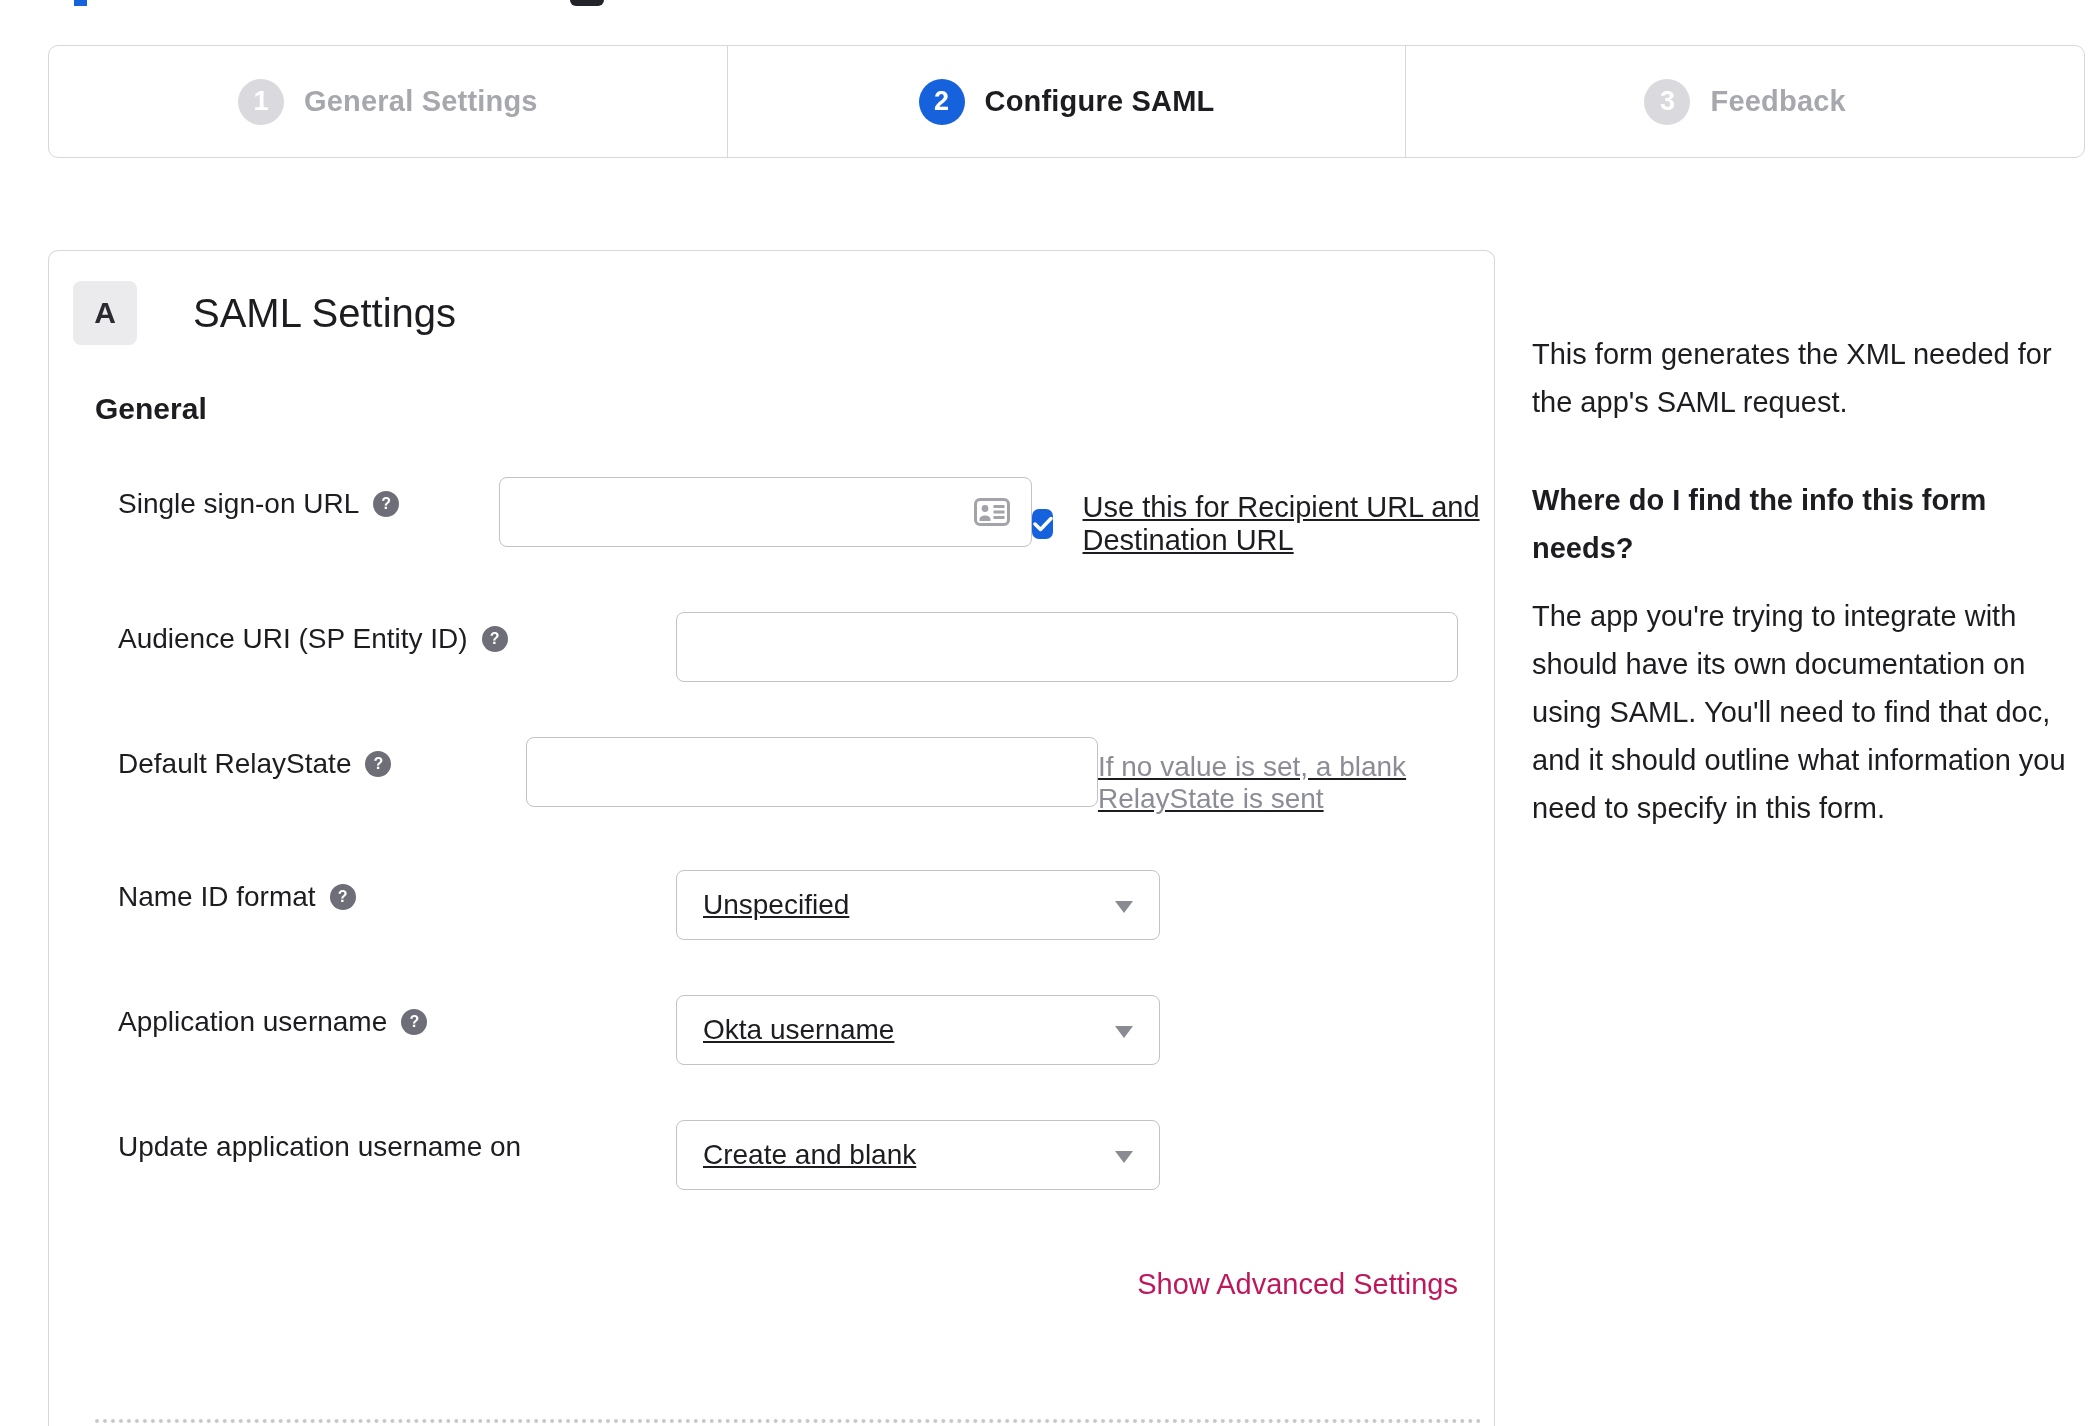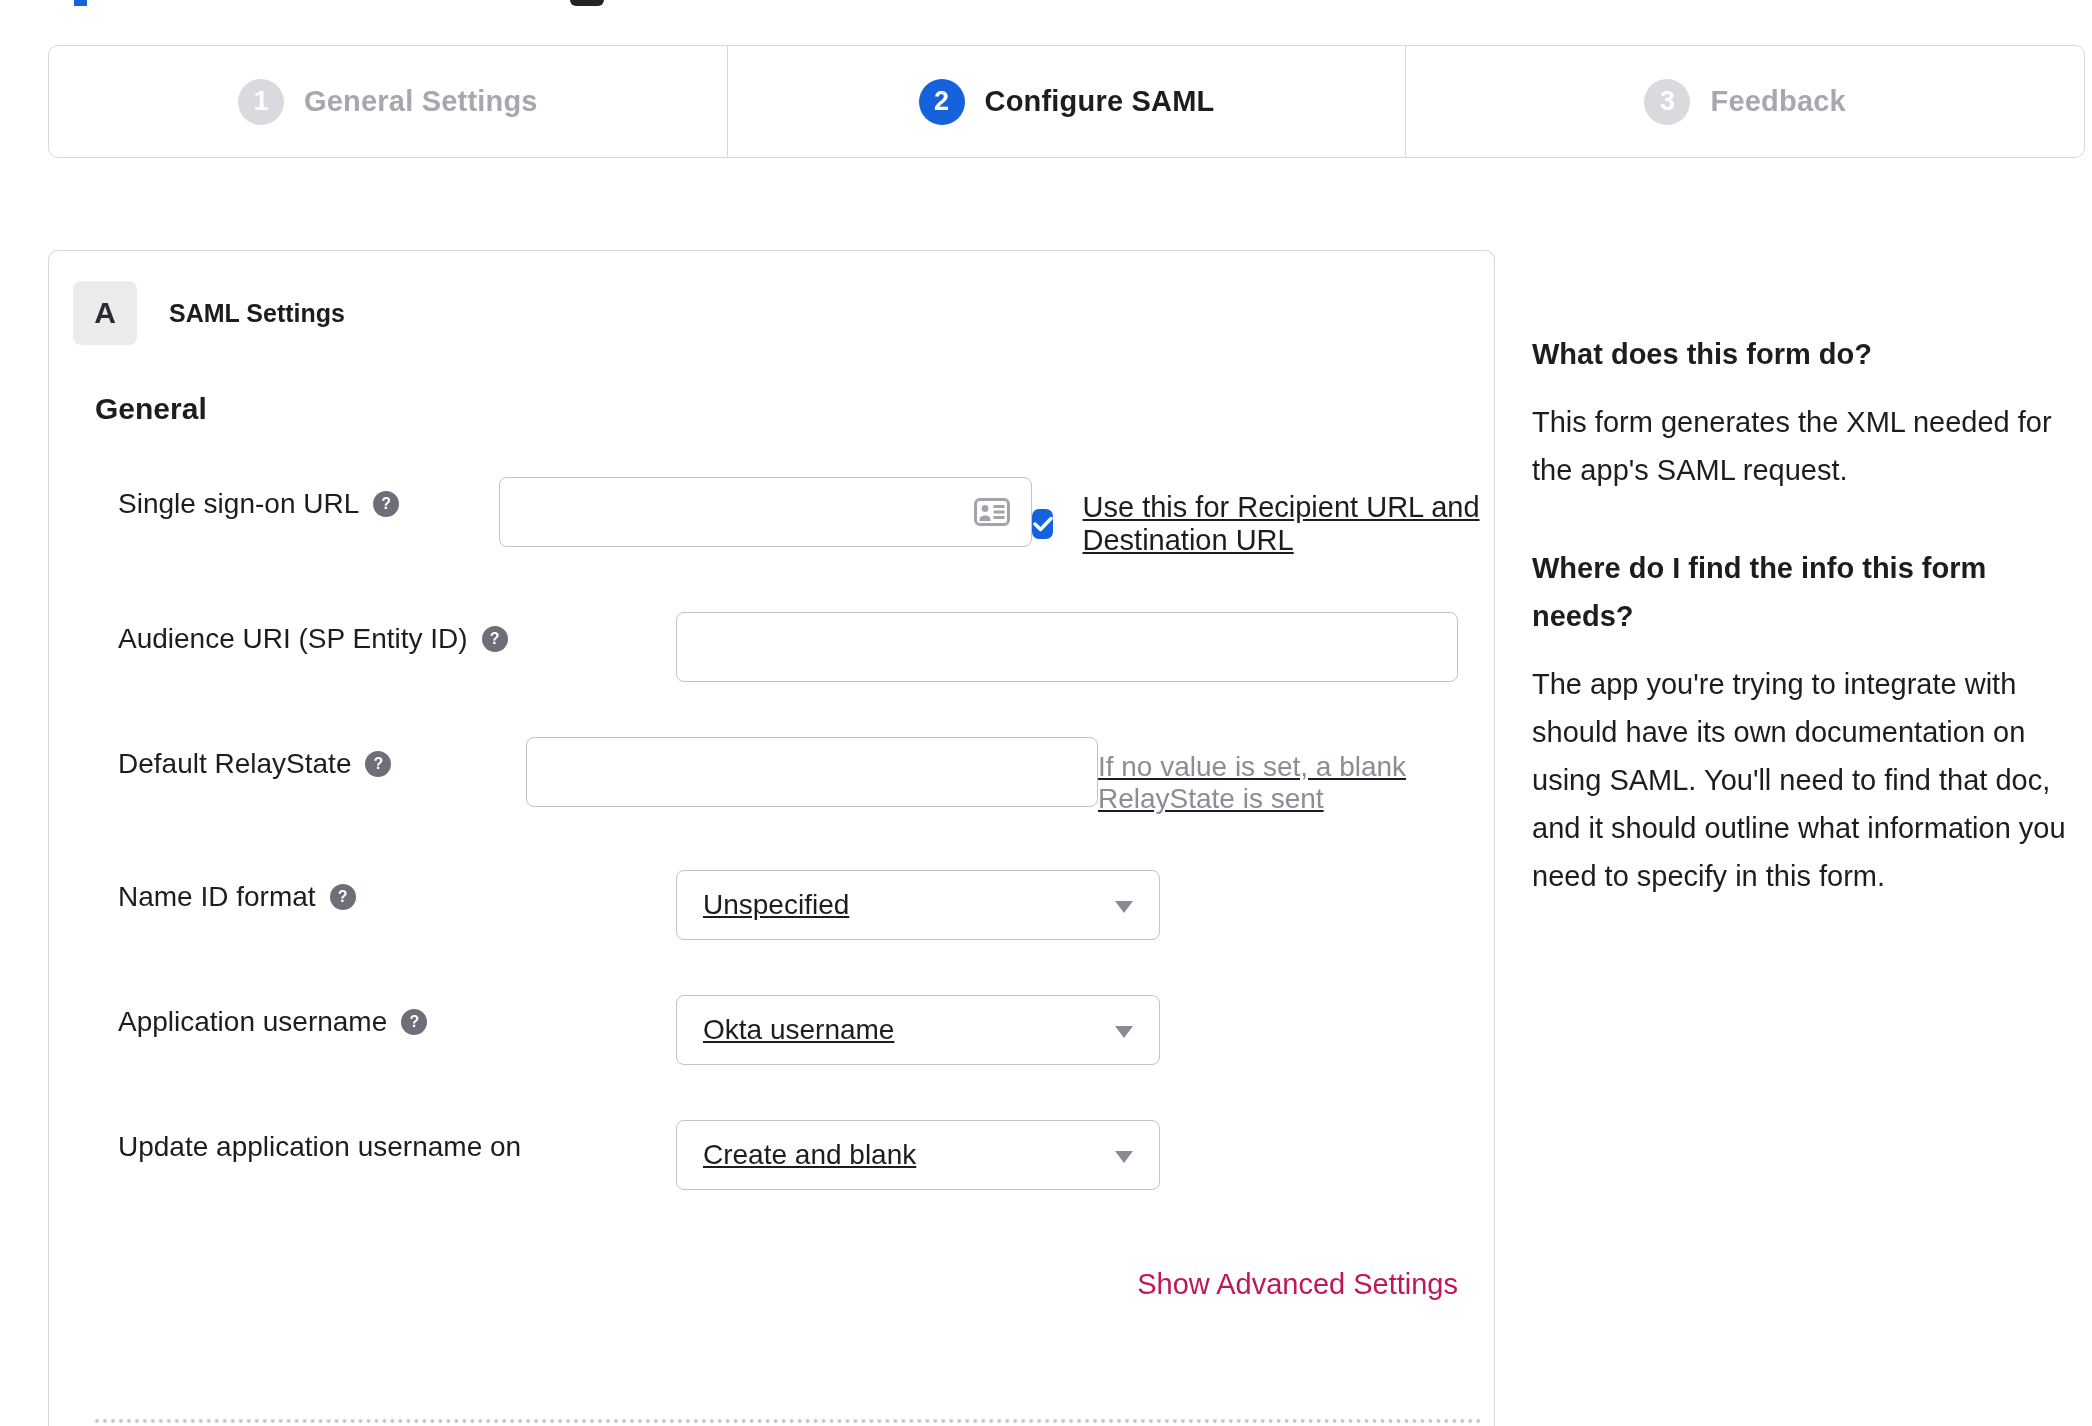--- a/index.html
+++ b/index.html
@@ -34,21 +34,21 @@
     position:absolute; left:48px; top:250px; width:1447px; height:1176px;
     border:1px solid #d8d8dc; border-bottom:none; border-radius:10px 10px 0 0;
     padding:30px 0 0 46px; background:#fff;
   }
   .section-header { display:flex; align-items:center; gap:32px; margin-left:-22px; }
   .badge {
     width:64px; height:64px; background:#ebebed; border-radius:8px;
     display:flex; align-items:center; justify-content:center;
     font-size:30px; font-weight:bold; color:#2a2a30;
   }
-  .section-title { font-size:25px; font-weight:bold; }
+  .section-title { font-size:40px; font-weight:normal;margin-left:24px; }
   .general-title { margin-top:46px; font-size:30px; font-weight:bold; line-height:36px; }
 
   .form { margin-top:50px;margin-left:23px; }
   .row { display:flex; align-items:flex-start; margin-bottom:55px; }
   .row-label {
     width:558px; padding-top:10px; font-size:28px; line-height:34px;
     display:flex; align-items:flex-start; gap:14px;
   }
   .help {
     flex:0 0 auto; width:26px; height:26px; border-radius:50%; background:#6e6e78;
@@ -224,17 +224,16 @@
 
     <div class="advanced-row">
       <a class="advanced-link">Show Advanced Settings</a>
     </div>
   </div>
 
   <div class="dotted-divider"></div>
 </div>
 
 <div class="sidebar">
-  <h3>What does this form do?</h3>
   <p>This form generates the XML needed for the app's SAML request.</p>
   <h3>Where do I find the info this form needs?</h3>
   <p>The app you're trying to integrate with should have its own documentation on using SAML. You'll need to find that doc, and it should outline what information you need to specify in this form.</p>
 </div>
 
 </body></html>

